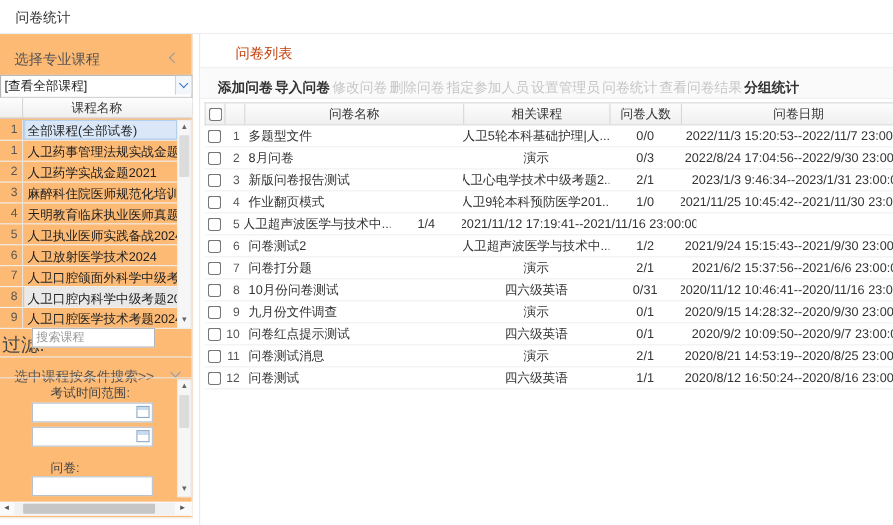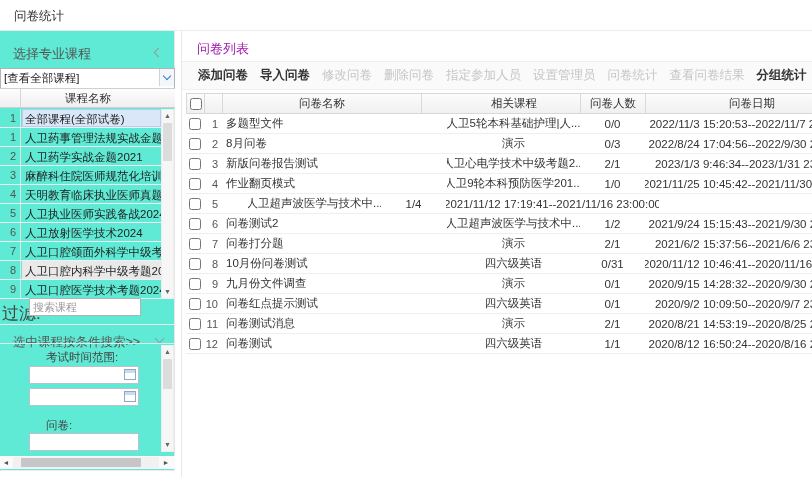--- a/index.html
+++ b/index.html
@@ -6,21 +6,21 @@
   html,body { width:812px; height:477px; background:#fff; overflow:hidden;
     font-family:"Liberation Sans","DejaVu Sans",sans-serif; color:#333; }
 
   
   .topbar { position:absolute; left:0; top:0; width:812px; height:31px;
     background:#fff; border-bottom:1px solid #ececec; }
   .topbar .app-title { position:absolute; left:14px; top:8px; font-size:12.5px; color:#333; }
 
   
   .sidebar { position:absolute; left:0; top:31px; width:175px; height:440px;
-    background:#5eead4; border-right:1px solid #e6e6e6; border-bottom:1px solid #ececec; }
+    background:#fdba74; border-right:1px solid #e6e6e6; border-bottom:1px solid #ececec; }
   .side-title-row { position:absolute; top:12px; left:0; width:100%; height:20px; }
   .side-title { position:absolute; left:13px; top:2px; font-size:13px; color:#555; }
   .chev-left { position:absolute; right:12px; top:6px; width:7px; height:7px;
     border-left:1.5px solid #999; border-bottom:1.5px solid #999; transform:rotate(45deg); }
 
   .dropdown { position:absolute; left:0; top:37px; width:175px; height:36px;
     border:1px solid #b3b3b3; background:#fff; cursor:pointer; }
   .dropdown-value { position:absolute; left:3px; top:2px; font-size:11.5px; color:#222;
     white-space:nowrap; overflow:hidden; width:150px; }
   .dropdown-btn { position:absolute; right:0; top:0; width:15px; height:17px;
@@ -94,42 +94,42 @@
     font-size:7px; color:#555; line-height:13px; cursor:pointer; }
   .h-left { left:0; } .h-right { right:3px; }
   .h-track { position:absolute; left:13px; right:16px; top:1px; height:11px; background:#f1f1f1; }
   .h-thumb { position:absolute; left:8px; top:1px; width:120px; height:9px;
     background:#c6c6c6; border-radius:1px; }
 
   
   .main { position:absolute; left:181px; top:31px; width:631px; height:446px;
     background:#fff; border-left:1px solid #e8e8e8; overflow:hidden; }
   .main-title-row { height:31px; border-bottom:1px solid #efefef; position:relative; }
-  .main-title { position:absolute; left:15px; top:9px; font-size:13px; color:#a21caf; }
+  .main-title { position:absolute; left:32px; top:9px; font-size:13px; color:#c2410c; }
 
   .toolbar { height:28px; background:#fafafa; border-bottom:1px solid #f0f0f0;
-    display:flex; align-items:center; padding-left:16px; gap:12px; white-space:nowrap; }
+    display:flex; align-items:flex-end; padding-left:16px; gap:2px; white-space:nowrap; }
   .tb-btn { border:none; background:none; font-size:12.5px; color:#333; font-weight:600;
     cursor:pointer; padding:0; font-family:"Liberation Sans","DejaVu Sans",sans-serif;
     flex:0 0 auto; }
   .tb-btn.disabled { color:#c6c6c6; font-weight:400; cursor:default; }
 
   .table { margin:3px 0 0 4px; width:646px; font-size:11.5px; }
   .trow { display:flex; align-items:stretch; }
   .thead { background:linear-gradient(#fcfcfc,#f0f0f0); border-top:1px solid #d8d8d8;
     border-bottom:1px solid #d8d8d8; border-left:1px solid #d8d8d8; height:21px; }
   .thead .cell { border-right:1px solid #d8d8d8; display:flex; align-items:center;
     justify-content:center; color:#333; }
   .tbody-row { height:20px; border-bottom:1px solid #efefef; }
   .tbody-row .cell { display:flex; align-items:center; overflow:hidden; white-space:nowrap; }
   .c-check { width:18px; flex:0 0 18px; justify-content:center; }
   .c-num { width:18px; flex:0 0 18px; justify-content:flex-end; padding-right:4px;
     color:#555; font-size:11px; }
   .c-name { width:199px; flex:0 0 199px; padding-left:4px; }
-  .c-course { width:133px; flex:0 0 133px; justify-content:center;margin-left:26px; }
+  .c-course { width:133px; flex:0 0 133px; justify-content:center; }
   .c-count { width:65px; flex:0 0 65px; justify-content:center; }
   .c-date { width:213px; flex:0 0 213px; justify-content:center; }
   .cbx { width:12px; height:12px; margin:0; cursor:pointer; }
 </style>
 </head>
 <body>
 
 <div class="topbar">
   <span class="app-title">问卷统计</span>
 </div>

